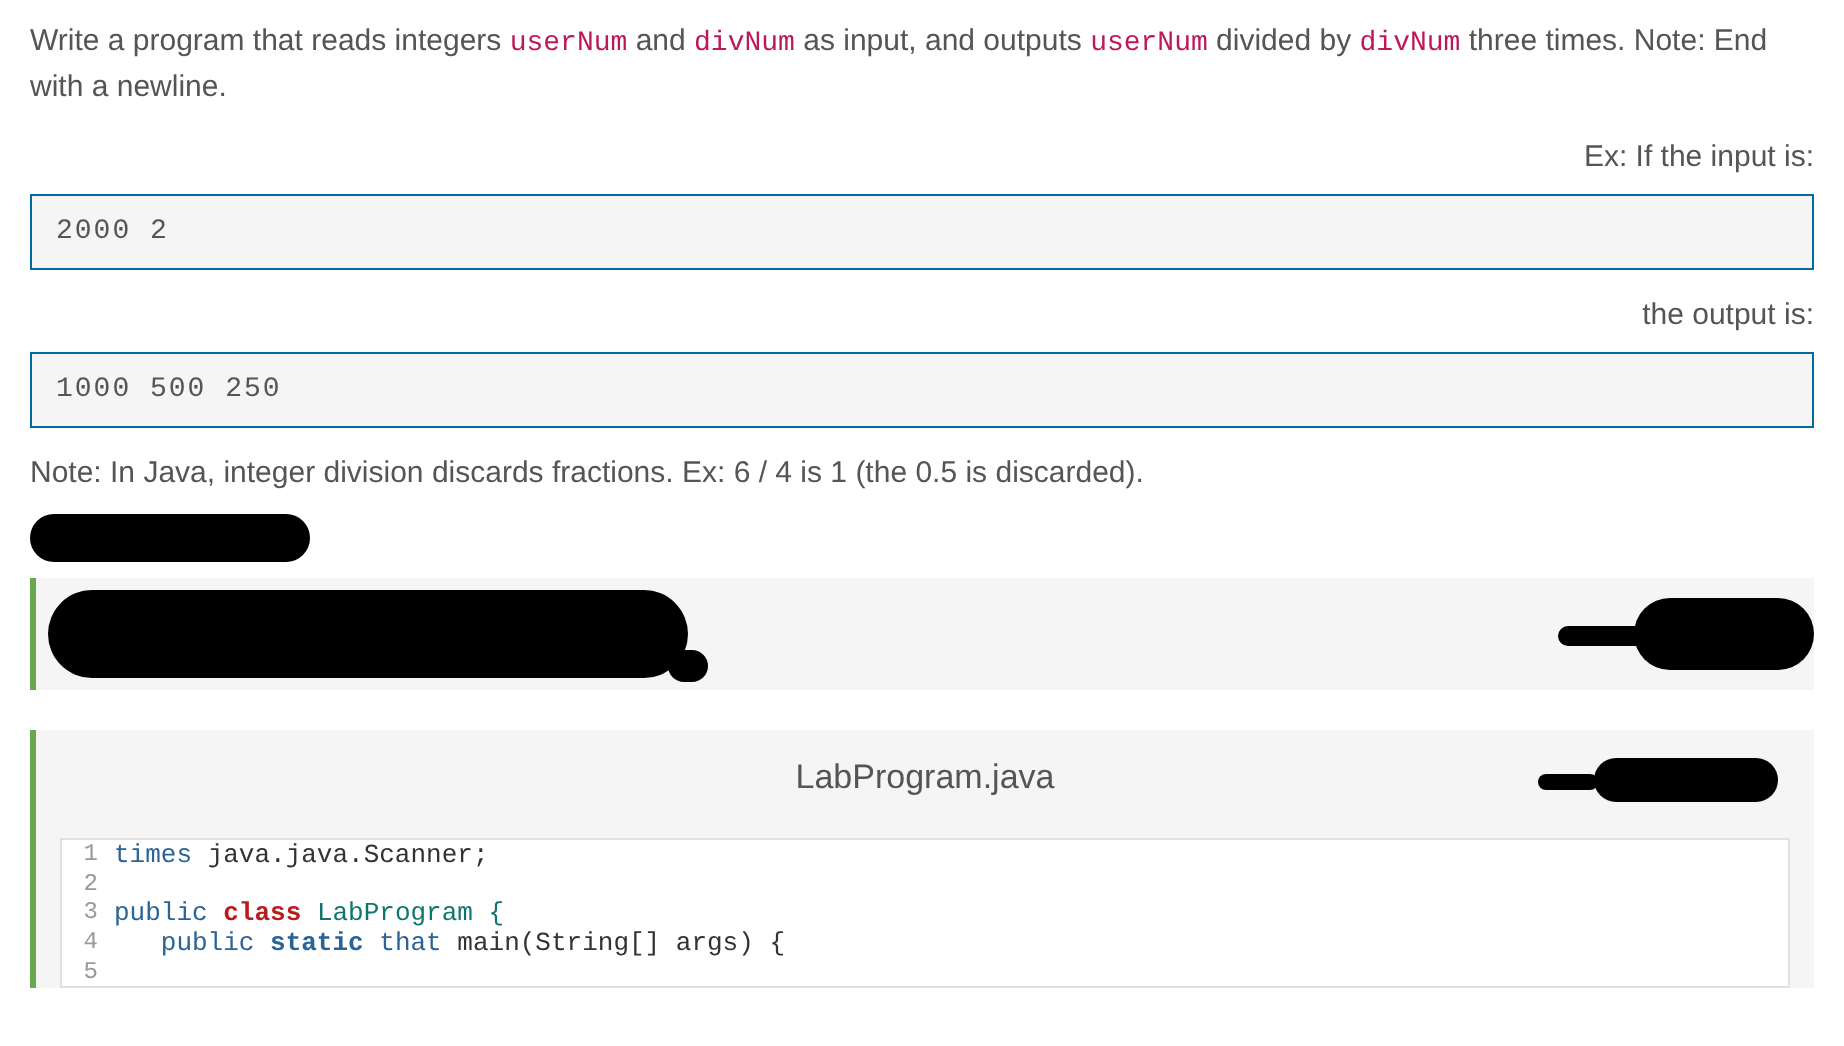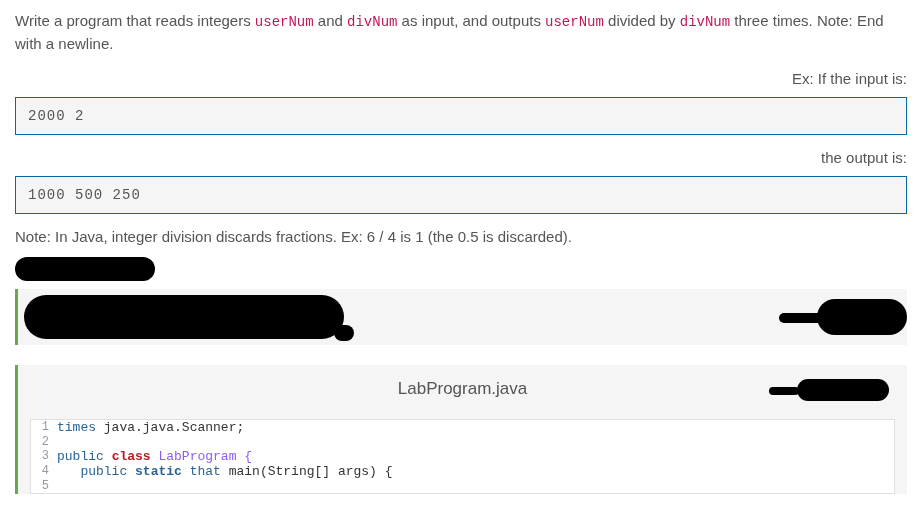--- a/index.html
+++ b/index.html
@@ -149,21 +149,21 @@
     }
     .line-content {
       flex: 1;
       white-space: pre;
     }
     .kw-import { color: #2a6496; }
     .kw-public { color: #2a6496; }
     .kw-class { color: #b91c1c; font-weight: bold; }
     .kw-static { color: #2a6496; font-weight: bold; }
     .kw-void { color: #2a6496; }
-    .clsname { color: #8b5cf6; }
+    .clsname { color: #0f766e; }
   </style>
 </head>
 <body>
 
 <div class="description">
   <span>Write a program that reads integers </span><span class="code-inline">userNum</span><span> and </span><span class="code-inline">divNum</span><span> as input, and outputs </span><span class="code-inline">userNum</span><span> divided by </span><span class="code-inline">divNum</span><span> three times. Note: End with a newline.</span>
 </div>
 
 <div class="example-label">Ex: If the input is:</div>
 

